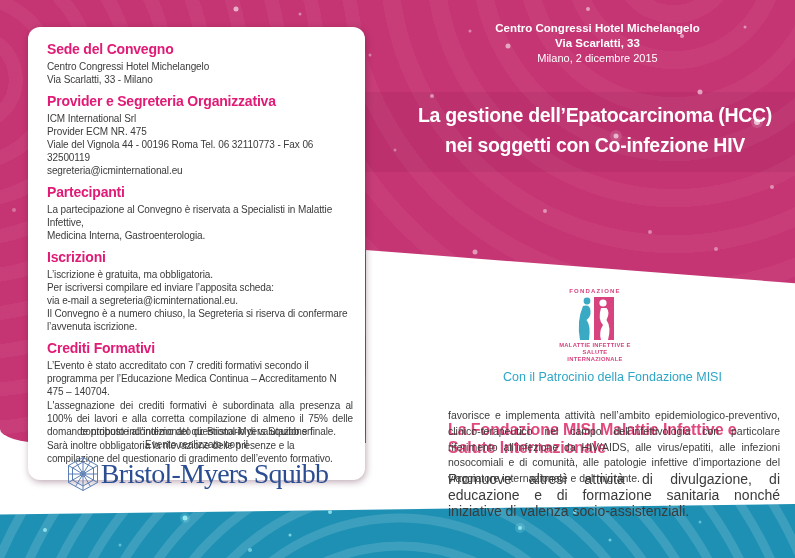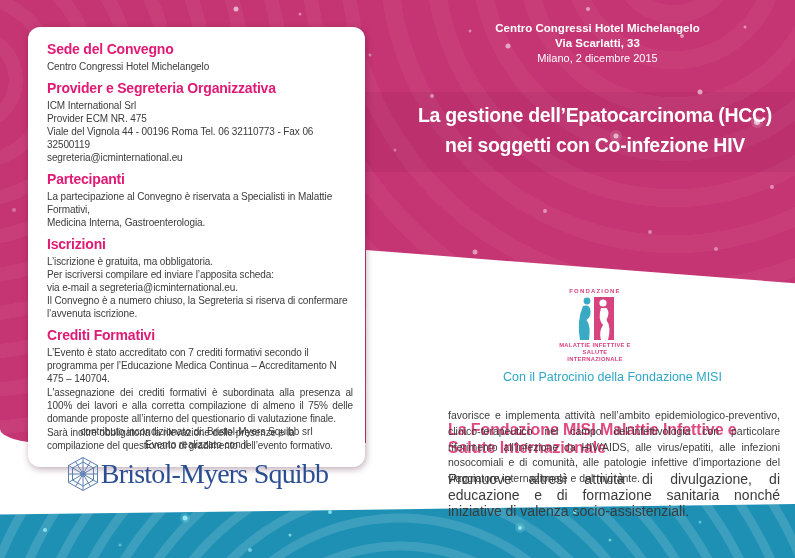--- a/index.html
+++ b/index.html
@@ -107,33 +107,34 @@
       <circle cx="77" cy="86" r="6" opacity=".15"></circle>
         <circle cx="616" cy="136" r="6" opacity=".12"></circle>
     </g>
   </svg>
 
   <div class="card">
 
     <div class="sec">
       <div class="sec-h">Sede del Convegno</div>
       <div class="bl">Centro Congressi Hotel Michelangelo</div>
+      <div class="bl">Via Scarlatti, 33 - Milano</div>
     </div>
 
     <div class="sec">
       <div class="sec-h">Provider e Segreteria Organizzativa</div>
       <div class="bl">ICM International Srl</div>
       <div class="bl">Provider ECM NR. 475</div>
       <div class="bl">Viale del Vignola 44 - 00196 Roma Tel. 06 32110773 - Fax 06 32500119</div>
       <div class="bl">segreteria@icminternational.eu</div>
     </div>
 
     <div class="sec">
       <div class="sec-h">Partecipanti</div>
-      <div class="bl">La partecipazione al Convegno è riservata a Specialisti in Malattie Formativi,</div>
+      <div class="bl">La partecipazione al Convegno è riservata a Specialisti in Malattie Infettive,</div>
       <div class="bl">Medicina Interna, Gastroenterologia.</div>
     </div>
 
     <div class="sec">
       <div class="sec-h">Iscrizioni</div>
       <div class="bl">L’iscrizione è gratuita, ma obbligatoria.</div>
       <div class="bl">Per iscriversi compilare ed inviare l’apposita scheda:</div>
       <div class="bl">via e-mail a segreteria@icminternational.eu.</div>
       <div class="bl">Il Convegno è a numero chiuso, la Segreteria si riserva di confermare</div>
       <div class="bl">l’avvenuta iscrizione.</div>

